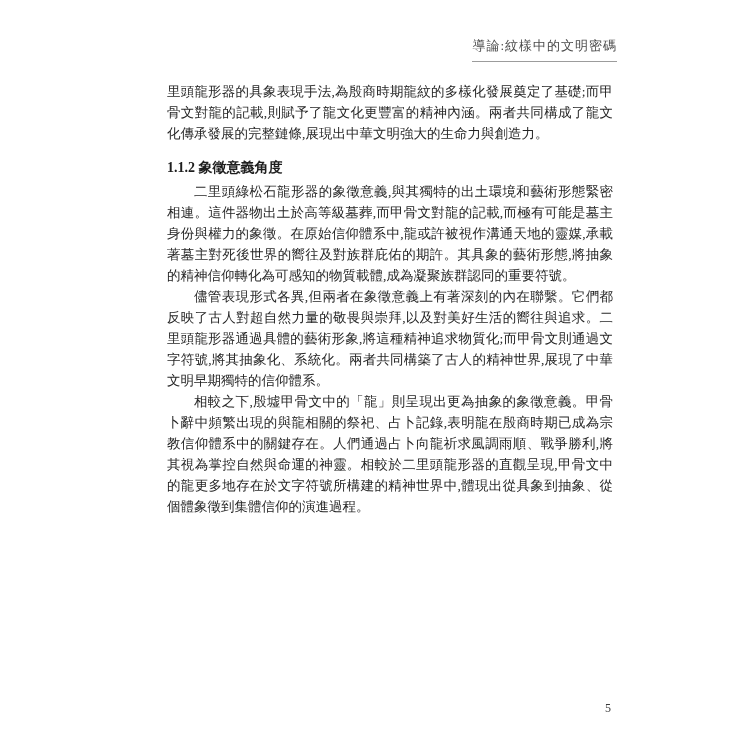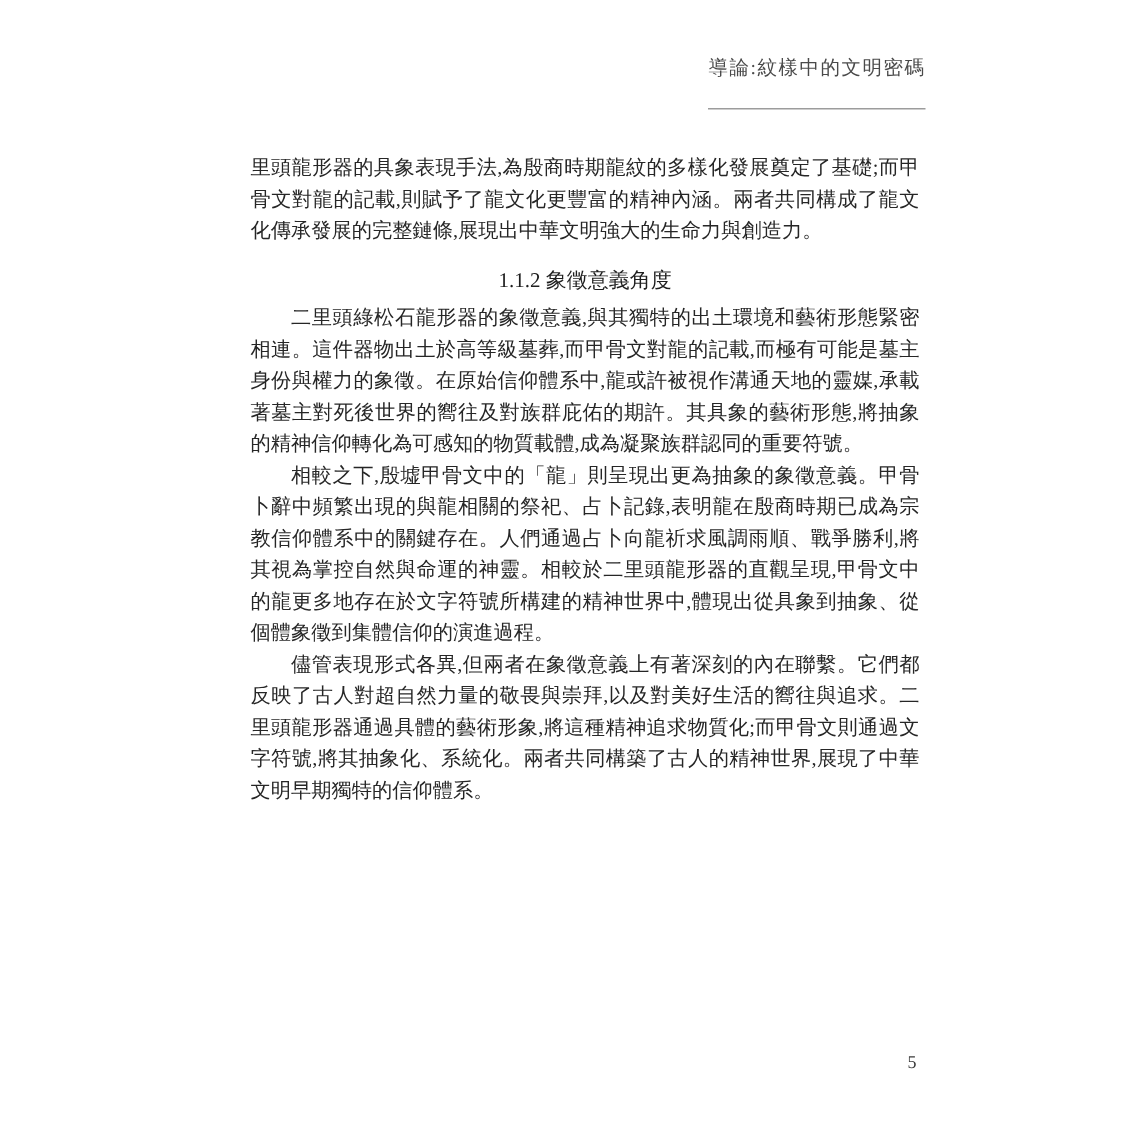--- a/index.html
+++ b/index.html
@@ -20,46 +20,46 @@
     position: absolute;
     top: 36px;
     right: 133px;
     text-align: right;
   }
   .running-header .header-title {
     display: inline-block;
     font-size: 13px;
     letter-spacing: 1px;
     color: #4a4a4a;
-    padding-bottom: 18px;
+    padding-bottom: 6px;
     border-bottom: 1px solid #9c9c9c;
   }
   .doc-body {
     position: absolute;
     left: 167px;
-    top: 101px;
+    top: 81px;
     width: 446px;
     font-size: 13.5px;
     line-height: 21px;
     text-align: justify;
     text-justify: inter-ideograph;
   }
   .doc-body p.paragraph {
     margin: 0;
   }
   .doc-body p.paragraph.indent {
     text-indent: 2em;
   }
   .doc-body h3.heading {
     font-size: 14px;
-    font-weight: normal;
+    font-weight: bold;
     color: #1e1e1e;
     margin: 13px 0 3px 0;
     line-height: 21px;
-    text-align: center;
+    text-align: left;
   }
   .page-number {
     position: absolute;
     top: 701px;
     right: 139px;
     font-size: 12px;
     color: #3a3a3a;
   }
 </style>
 </head>
@@ -68,19 +68,19 @@
 <div class="page">
 
   <div class="running-header">
     <span class="header-title">導論:紋樣中的文明密碼</span>
   </div>
 
   <div class="doc-body">
       <p class="paragraph">里頭龍形器的具象表現手法,為殷商時期龍紋的多樣化發展奠定了基礎;而甲骨文對龍的記載,則賦予了龍文化更豐富的精神內涵。兩者共同構成了龍文化傳承發展的完整鏈條,展現出中華文明強大的生命力與創造力。</p>
       <h3 class="heading">1.1.2 象徵意義角度</h3>
       <p class="paragraph indent">二里頭綠松石龍形器的象徵意義,與其獨特的出土環境和藝術形態緊密相連。這件器物出土於高等級墓葬,而甲骨文對龍的記載,而極有可能是墓主身份與權力的象徵。在原始信仰體系中,龍或許被視作溝通天地的靈媒,承載著墓主對死後世界的嚮往及對族群庇佑的期許。其具象的藝術形態,將抽象的精神信仰轉化為可感知的物質載體,成為凝聚族群認同的重要符號。</p>
+      <p class="paragraph indent">儘管表現形式各異,但兩者在象徵意義上有著深刻的內在聯繫。它們都反映了古人對超自然力量的敬畏與崇拜,以及對美好生活的嚮往與追求。二里頭龍形器通過具體的藝術形象,將這種精神追求物質化;而甲骨文則通過文字符號,將其抽象化、系統化。兩者共同構築了古人的精神世界,展現了中華文明早期獨特的信仰體系。</p>
       <p class="paragraph indent">相較之下,殷墟甲骨文中的「龍」則呈現出更為抽象的象徵意義。甲骨卜辭中頻繁出現的與龍相關的祭祀、占卜記錄,表明龍在殷商時期已成為宗教信仰體系中的關鍵存在。人們通過占卜向龍祈求風調雨順、戰爭勝利,將其視為掌控自然與命運的神靈。相較於二里頭龍形器的直觀呈現,甲骨文中的龍更多地存在於文字符號所構建的精神世界中,體現出從具象到抽象、從個體象徵到集體信仰的演進過程。</p>
-      <p class="paragraph indent">儘管表現形式各異,但兩者在象徵意義上有著深刻的內在聯繫。它們都反映了古人對超自然力量的敬畏與崇拜,以及對美好生活的嚮往與追求。二里頭龍形器通過具體的藝術形象,將這種精神追求物質化;而甲骨文則通過文字符號,將其抽象化、系統化。兩者共同構築了古人的精神世界,展現了中華文明早期獨特的信仰體系。</p>
     </div>
 
   <div class="page-number">5</div>
 
 </div>
 
 </body></html>

